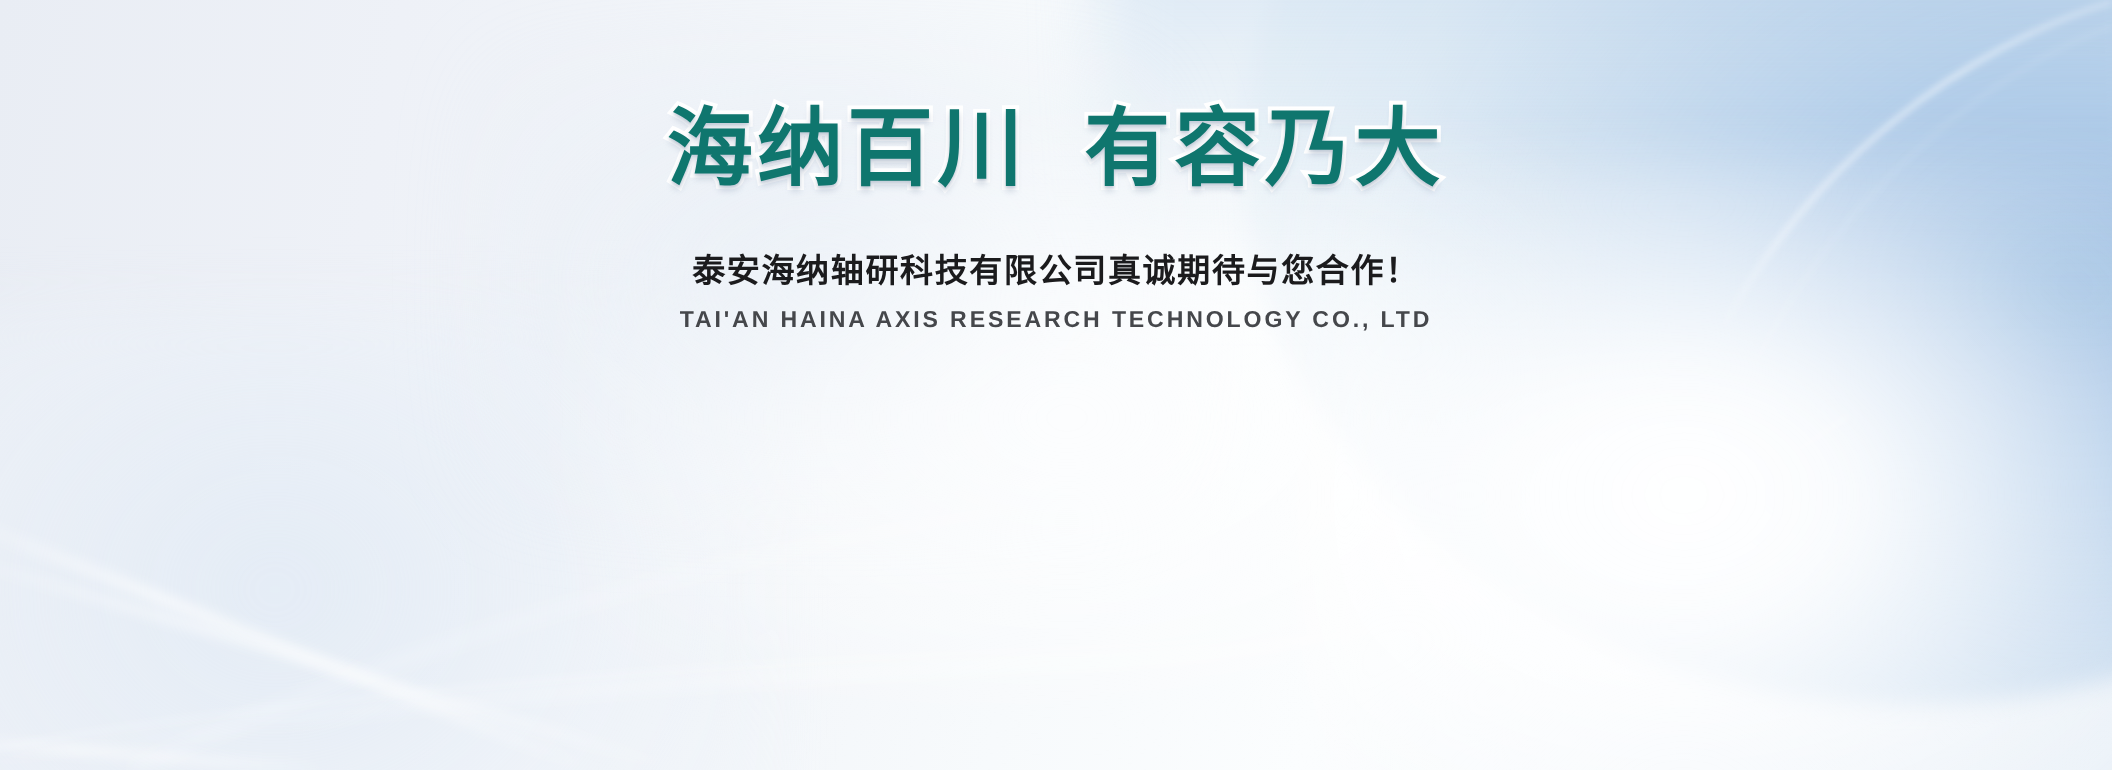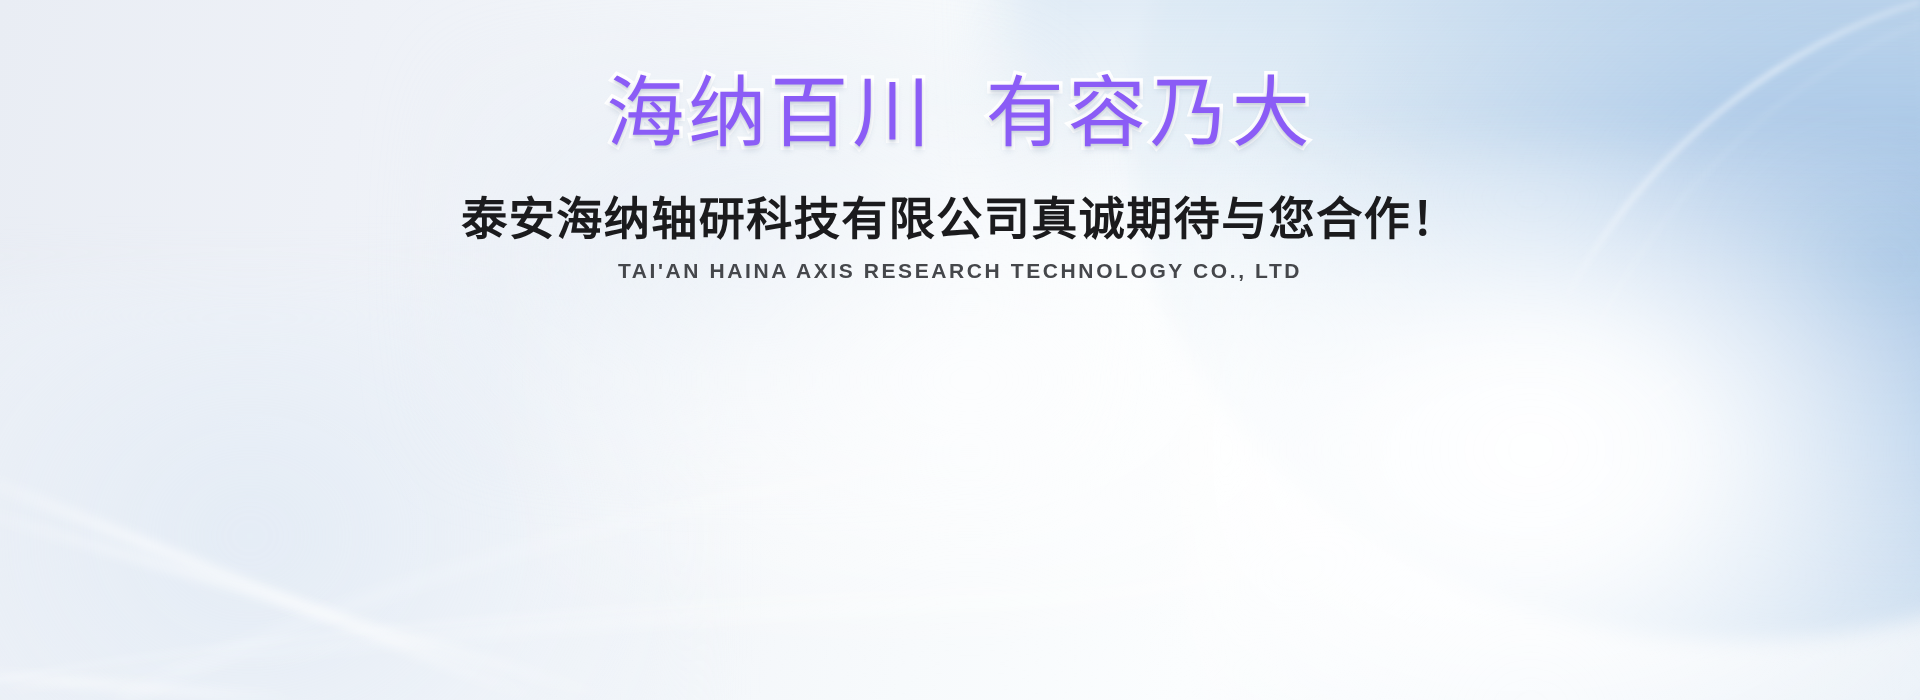--- a/index.html
+++ b/index.html
@@ -147,38 +147,38 @@
   .content {
     position: absolute;
     inset: 0;
     display: flex;
     flex-direction: column;
     align-items: center;
     z-index: 5;
   }
 
   .headline {
-    margin-top: 74px;
+    margin-top: 96px;
     font-size: 78px;
     line-height: 1;
-    font-weight: 400;
+    font-weight: 700;
     letter-spacing: 4px;
-    color: #8b5cf6;
+    color: #0f766e;
     white-space: pre;
     
     -webkit-text-stroke: 7px #ffffff;
     paint-order: stroke fill;
     text-shadow:
       0 4px 6px rgba(120,140,168,0.32),
       0 2px 2px rgba(120,140,168,0.22);
   }
 
   .subtitle-cn {
-    margin-top: 44px;
-    font-size: 46px;
+    margin-top: 58px;
+    font-size: 30px;
     line-height: 1;
     font-weight: 700;
     letter-spacing: 1.5px;
     color: #1b1b1d;
     white-space: pre;
   }
 
   .subtitle-en {
     margin-top: 18px;
     font-size: 21px;

